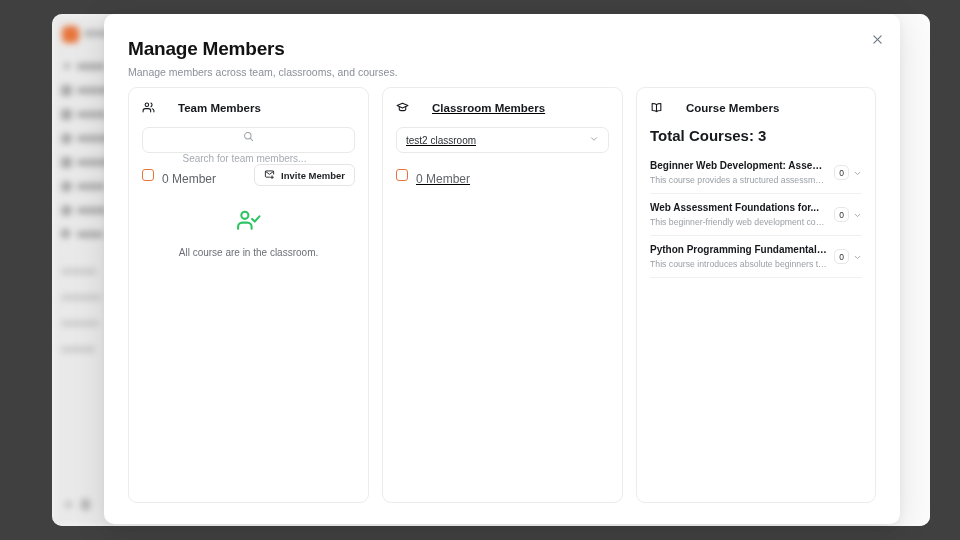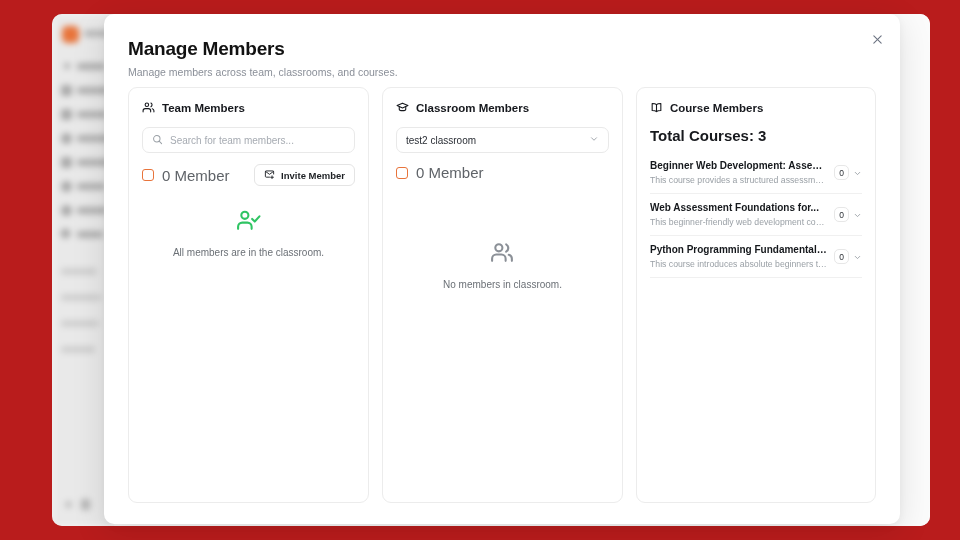--- a/index.html
+++ b/index.html
@@ -2,21 +2,21 @@
 <html><head>
 <meta charset="utf-8">
 <style>
   * { box-sizing: border-box; margin: 0; padding: 0; }
   html, body {
     width: 960px; height: 540px;
     background: #ffffff;
     font-family: "Liberation Sans", sans-serif;
     overflow: hidden;
   }
-  .screen { position: relative; width: 960px; height: 540px; background: #b91c1c; }
+  .screen { position: relative; width: 960px; height: 540px; background: #404040; }
 
   
   .app-bg {
     position: absolute; left: 52px; top: 14px;
     width: 878px; height: 512px;
     background: #f6f6f6;
     border-radius: 10px;
     overflow: hidden;
   }
   .bg-sidebar {
@@ -82,39 +82,40 @@
     display: flex; gap: 13px;
   }
   .card {
     background: #ffffff;
     border: 1px solid #ececec;
     border-radius: 9px;
     padding: 13px 13px 0 13px;
     position: relative;
   }
   .card.c1 { width: 241px; }
-  .card.c2 { width: 241px; }
+  .card.c2 { width: 241px; text-decoration: underline; }
   .card.c3 { width: 240px; }
 
   .card-head {
-    display: flex; align-items: center; gap: 7px;
+    display: flex; align-items: center; gap: 23px;
     margin-bottom: 13px;
   }
   .card-head .title { font-size: 11.5px; font-weight: 700; color: #16181d; }
   .card-head svg { width: 13px; height: 13px; display: block; color: #16181d; }
 
   .search-box {
     position: relative;
     height: 26px;
     border: 1px solid #e9e9e9;
     border-radius: 7px;
     display: flex; align-items: center;
     padding: 0 9px;
     gap: 7px;
     background: #fff;
+    flex-direction: column;
   }
   .search-box svg { width: 11px; height: 11px; color: #9aa0a6; flex: none; }
   .search-box input {
     border: none; outline: none; flex: 1;
     font-size: 10px; color: #3c4043;
     font-family: "Liberation Sans", sans-serif;
     background: transparent;
   }
   .search-box input::placeholder { color: #a6abb2; }
 
@@ -134,21 +135,21 @@
     display: flex; align-items: center; justify-content: space-between;
     margin-top: 11px;
   }
   .count-left { display: flex; align-items: center; gap: 8px; }
   .chk {
     width: 12px; height: 12px;
     border: 1.4px solid #e8743b;
     border-radius: 3px;
     background: #fff; cursor: pointer;
   }
-  .count-label { font-size: 15px; color: #5f6368; }
+  .count-label { font-size: 12px; color: #5f6368; margin-top: 8px; }
 
   .invite-btn {
     display: inline-flex; align-items: center; gap: 6px;
     height: 22px; padding: 0 9px;
     border: 1px solid #e4e4e4; border-radius: 6px;
     background: #fff; cursor: pointer;
     font-size: 9.5px; font-weight: 700; color: #1d2024;
     font-family: "Liberation Sans", sans-serif;
   }
   .invite-btn svg { width: 11px; height: 11px; color: #1d2024; }
@@ -310,21 +311,21 @@
         </div>
 
         <div class="empty e1">
           <span>
             <svg viewBox="0 0 24 24" fill="none" stroke="currentColor" stroke-width="2" stroke-linecap="round" stroke-linejoin="round">
               <path d="M15 20v-2a4 4 0 0 0-4-4H6a4 4 0 0 0-4 4v2"></path>
                 <circle cx="8.5" cy="7" r="3.4"></circle>
               <polyline points="15.5,10.5 18,13 22.5,8"></polyline>
             </svg>
           </span>
-          <div class="txt">All members are in the classroom.</div>
+          <div class="txt">All course are in the classroom.</div>
         </div>
       </div>
 
       <div class="card c2">
         <div class="card-head">
           <span>
             <svg viewBox="0 0 24 24" fill="none" stroke="currentColor" stroke-width="2" stroke-linecap="round" stroke-linejoin="round">
               <path d="M2 8.5 12 4l10 4.5L12 13 2 8.5Z"></path>
                 <path d="M6 10.6V15c0 1.5 2.7 2.8 6 2.8s6-1.3 6-2.8v-4.4"></path>
             </svg>
@@ -342,31 +343,20 @@
         </div>
 
 
         <div class="count-row">
           <div class="count-left">
             <div class="chk"></div>
             <span class="count-label">0 Member</span>
           </div>
         </div>
 
-        <div class="empty e2">
-          <span>
-            <svg viewBox="0 0 24 24" fill="none" stroke="currentColor" stroke-width="2" stroke-linecap="round" stroke-linejoin="round">
-              <path d="M15 20v-2a4 4 0 0 0-4-4H6a4 4 0 0 0-4 4v2"></path>
-                <circle cx="8.5" cy="7.5" r="3.4"></circle>
-              <path d="M21 20v-2a4 4 0 0 0-3-3.8"></path>
-                <path d="M15.5 4.2a4 4 0 0 1 0 7"></path>
-            </svg>
-          </span>
-          <div class="txt">No members in classroom.</div>
-        </div>
       </div>
 
       <div class="card c3">
         <div class="card-head">
           <span>
             <svg viewBox="0 0 24 24" fill="none" stroke="currentColor" stroke-width="2" stroke-linecap="round" stroke-linejoin="round">
               <path d="M12 6.5S10 4.5 4 4.5v13c6 0 8 2 8 2s2-2 8-2v-13c-6 0-8 2-8 2Z"></path>
               <line x1="12" y1="6.5" x2="12" y2="19.5"></line>
             </svg>
           </span>

